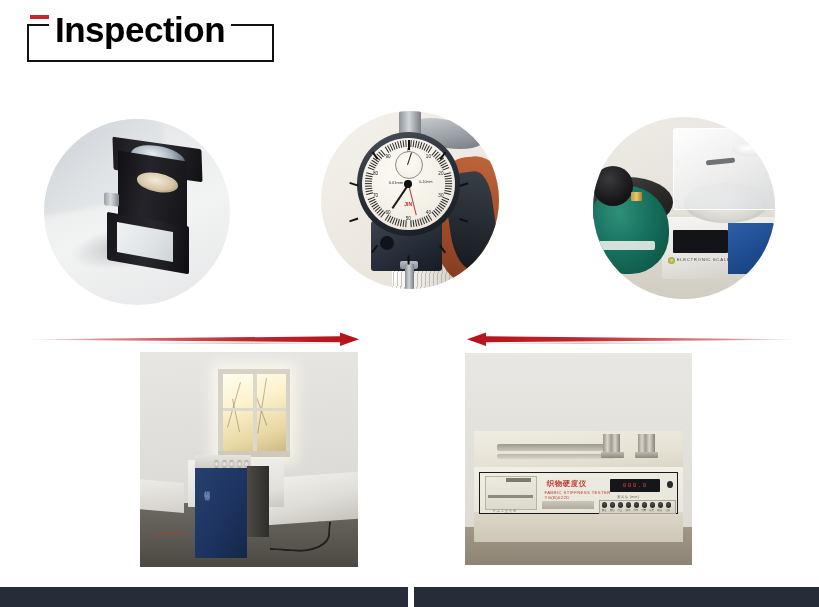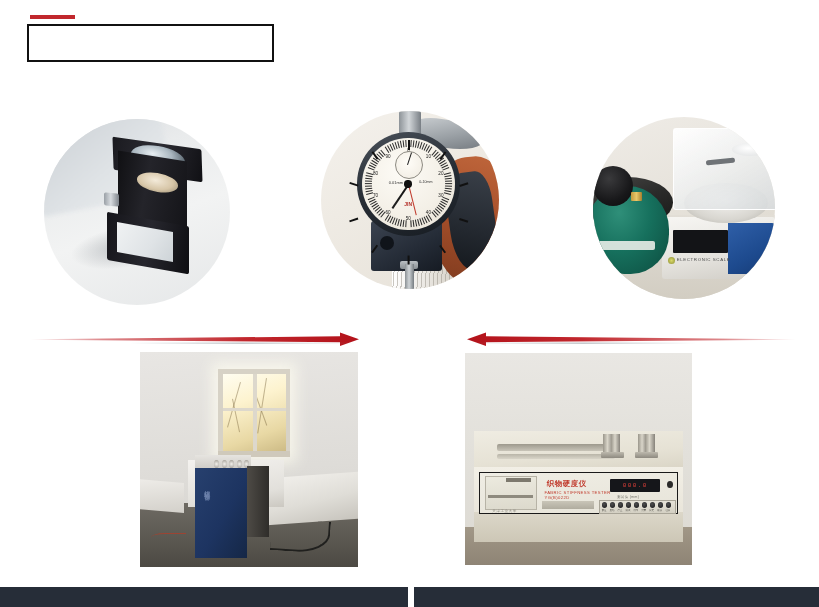--- a/index.html
+++ b/index.html
@@ -514,20 +514,21 @@
   .bottom-bar { position: absolute; top: 587px; height: 20px; background: #262d38; }
   #bottom-bar-left  { left: 0px;   width: 408px; }
   #bottom-bar-right { left: 414px; width: 405px; }
 </style>
 </head>
 <body>
 
 <div id="title-block">
   <div id="title-red-accent"></div>
   <div id="title-frame"></div>
+  <div id="page-title">Inspection</div>
 </div>
 
 <div class="circle-photo" id="circle-thread-counter">
   <div class="circle-inner" id="photo-thread-counter">
     <div class="tc-wall"></div>
     <div class="tc-shadow"></div>
     <div class="tc-toplate"></div>
     <div class="tc-lens"></div>
     <div class="tc-post"></div>
     <div class="tc-body"></div>

